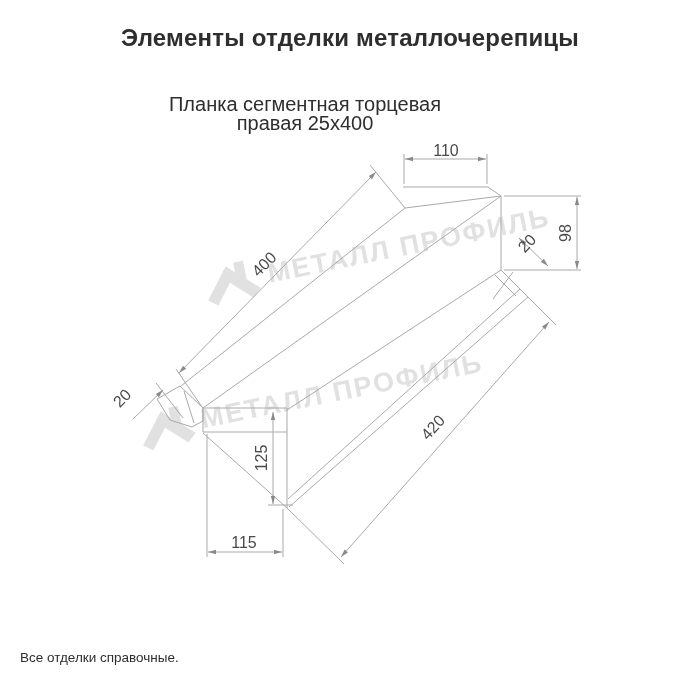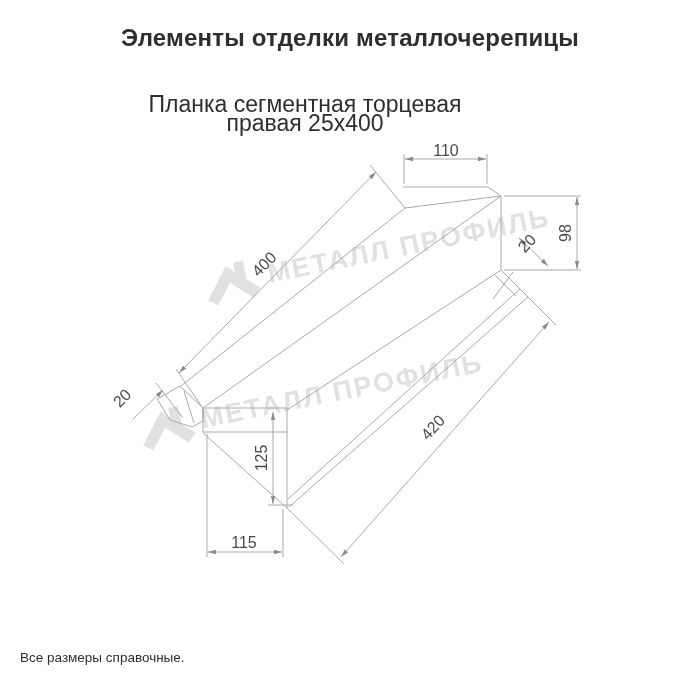--- a/index.html
+++ b/index.html
@@ -1,21 +1,21 @@
 <!DOCTYPE html>
 <html style="--line: #a9a9a9; --dim-text: #4a4a4a; --watermark: #dedede; --title-text: #2e2e2e;"><head>
 <meta charset="utf-8">
 <style>
   html,body{margin:0;padding:0;background:#ffffff;}
   body{width:700px;height:700px;position:relative;overflow:hidden;
        font-family:"Liberation Sans",sans-serif;color:var(--title-text,#303030);}
   .page-title{position:absolute;top:24px;left:0;width:700px;text-align:center;
        font-size:24px;font-weight:bold;letter-spacing:0.2px;}
   .drawing-title{position:absolute;top:95px;left:0;width:610px;text-align:center;
-       font-size:23px;line-height:19px;}
+       font-size:20px;line-height:19px;}
   .footer{position:absolute;top:649px;left:20px;font-size:13.5px;line-height:17.5px;}
   svg.drawing{position:absolute;top:0;left:0;}
   .outline{stroke:var(--line,#a9a9a9);stroke-width:1;fill:none;}
   .ext{stroke:var(--line,#b0b0b0);stroke-width:1;fill:none;}
   .dim{stroke:var(--line,#9f9f9f);stroke-width:1;fill:none;}
   .arr{fill:#8a8a8a;stroke:none;}
   .dimtext{font-family:"Liberation Sans",sans-serif;font-size:16px;
        fill:var(--dim-text,#4a4a4a);text-anchor:middle;}
   .wm-text{font-family:"Liberation Sans",sans-serif;font-size:27px;font-weight:bold;
        letter-spacing:2px;fill:var(--watermark,#dedede);}
@@ -113,14 +113,14 @@
     <text class="dimtext" x="531" y="247" transform="rotate(-46,531,247)">20</text>
     <text class="dimtext" x="268" y="268" transform="rotate(-45,268,268)">400</text>
     <text class="dimtext" x="437" y="431" transform="rotate(-48,437,431)">420</text>
     <text class="dimtext" x="126" y="402" transform="rotate(-45,126,402)">20</text>
     <text class="dimtext" x="267" y="458" transform="rotate(-90,267,458)">125</text>
     <text class="dimtext" x="244" y="548">115</text>
   </g>
 </svg>
 
 <div class="footer">
-  <div>Все размеры справочные.</div>
+  <div>Все отделки справочные.</div>
 </div>
 
 </body></html>

